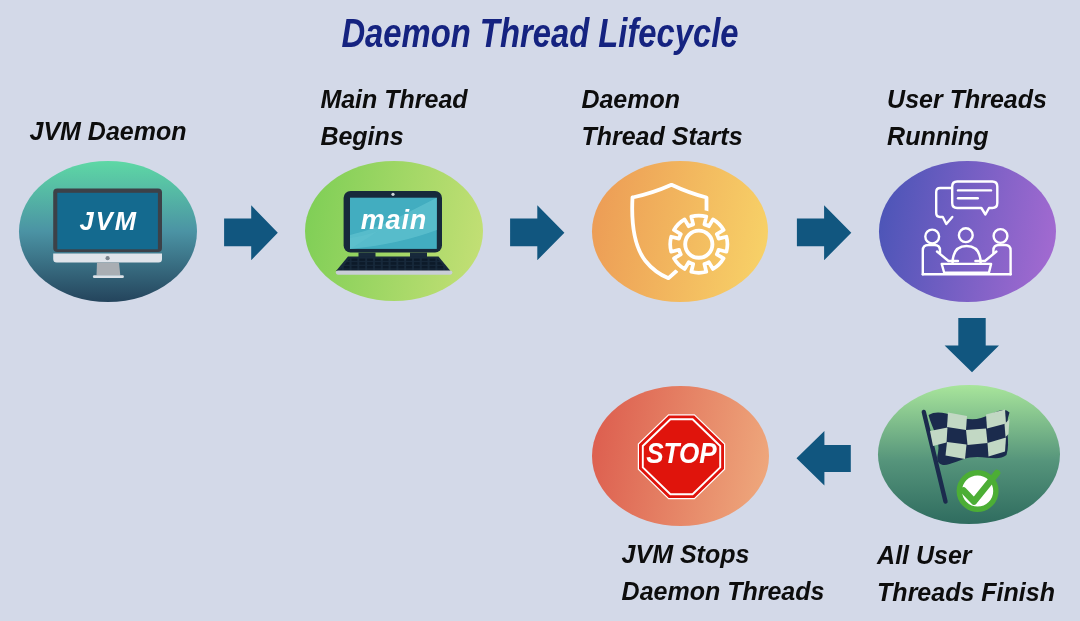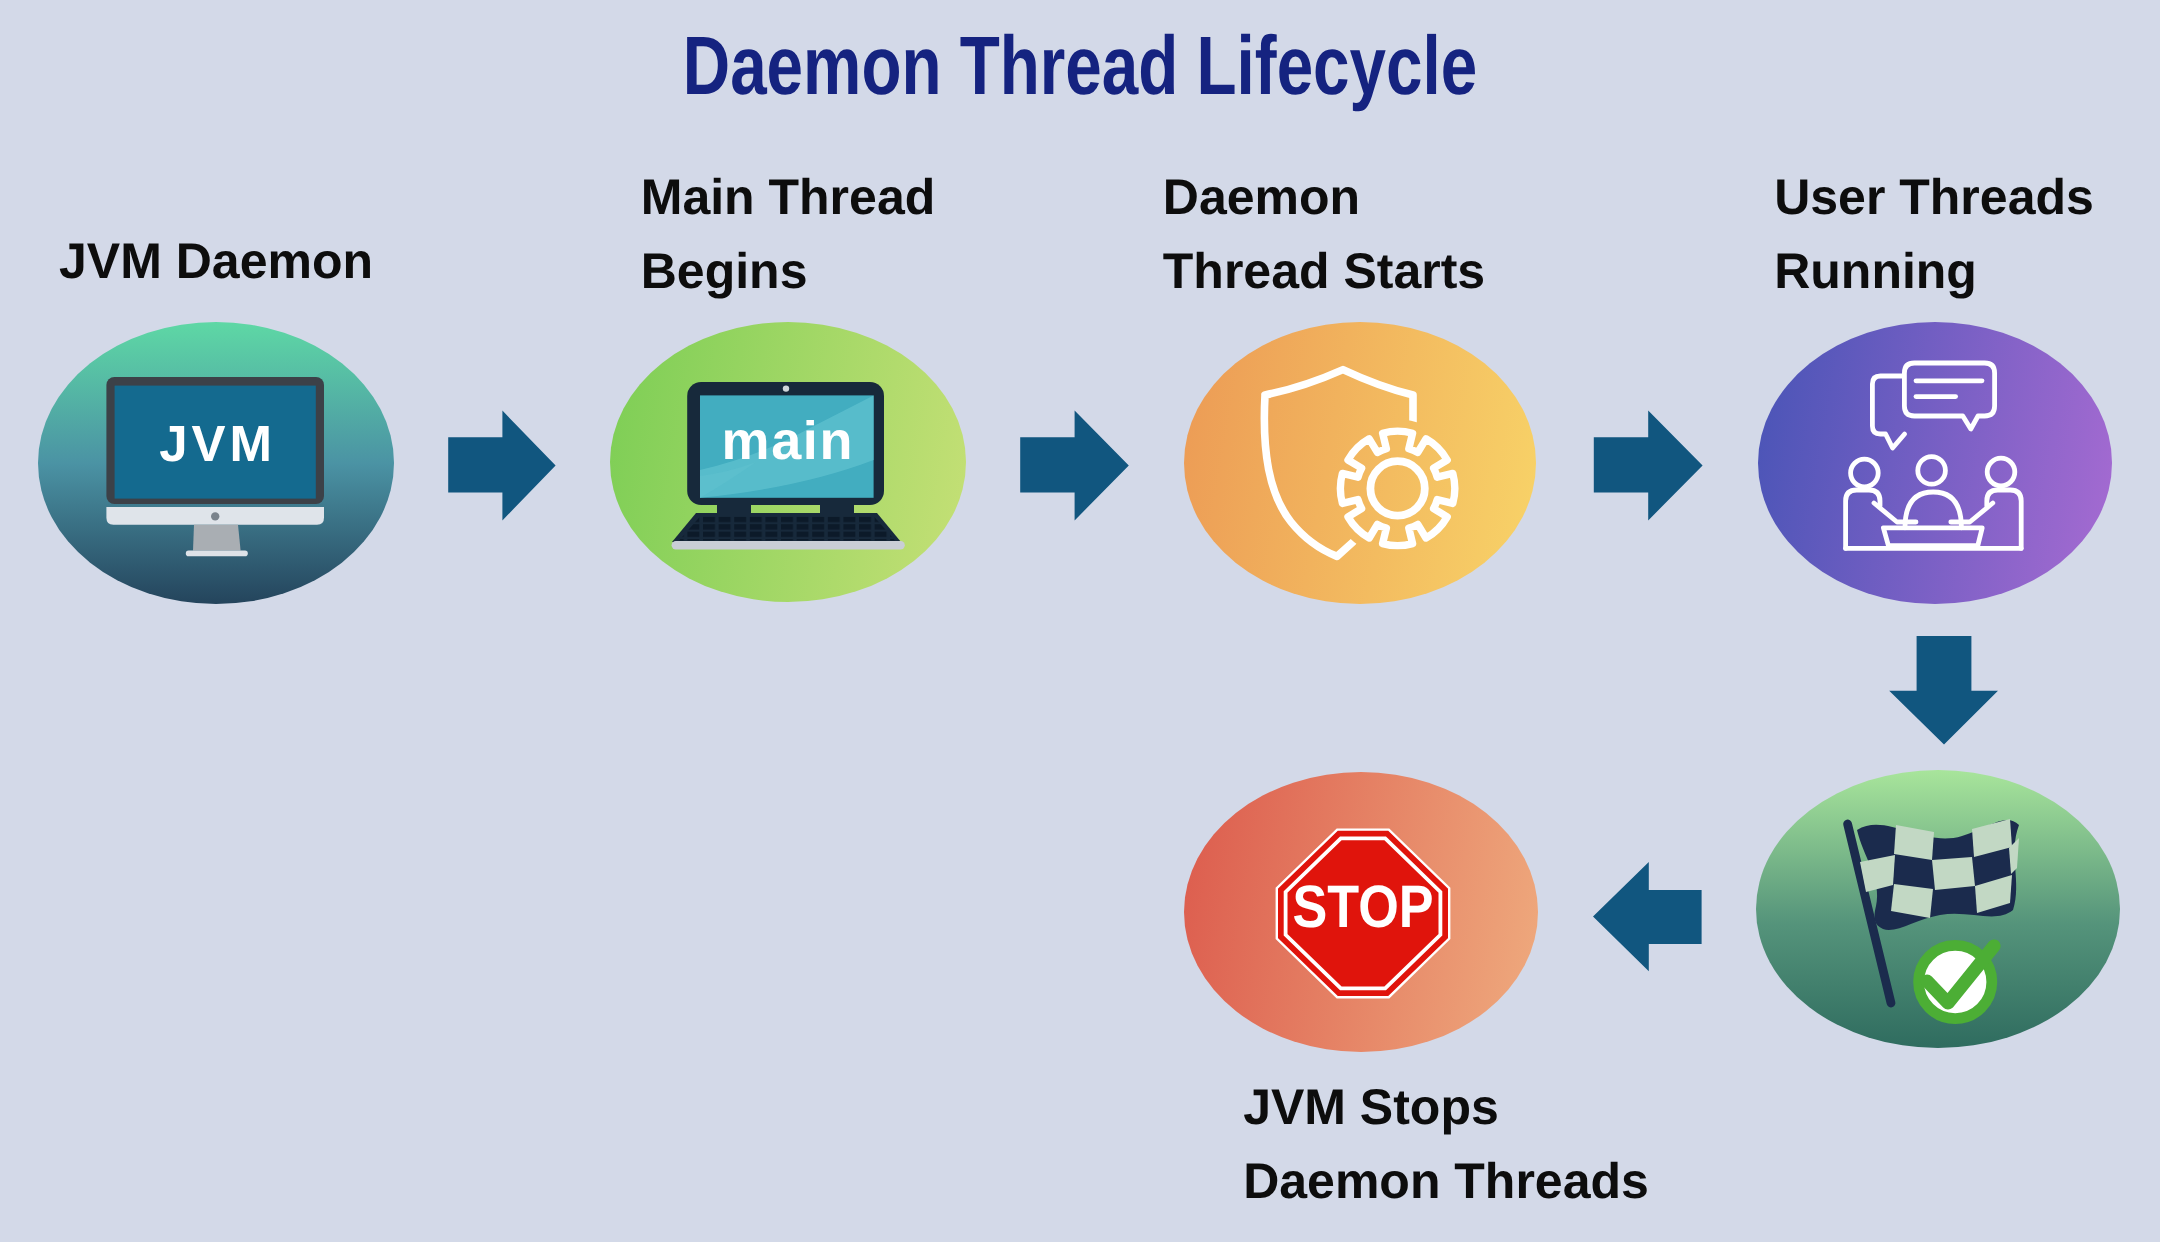--- a/index.html
+++ b/index.html
@@ -1,36 +1,37 @@
 <!DOCTYPE html>
 <html><head>
 <meta charset="utf-8">
 <style>
   html,body{margin:0;padding:0;}
   body{width:1080px;height:621px;overflow:hidden;background:#d3d9e8;
        font-family:"Liberation Sans",sans-serif;}
-  .stage{position:relative;width:1008px;height:621px;}
+  .stage{position:relative;width:1008px;height:621px;font-style:italic;}
   .label{position:absolute;color:#0d0d0d;font-weight:bold;font-size:25px;
          line-height:36.5px;white-space:nowrap;
          transform:translateX(-50%);}
   .title{position:absolute;left:540px;top:9px;transform:translateX(-50%) scaleX(0.79);
          color:#152380;font-weight:bold;font-size:41.5px;white-space:nowrap;}
   .ell{position:absolute;border-radius:50%;}
 </style>
 </head>
 <body>
 <div class="stage">
   <div class="title">Daemon Thread Lifecycle</div>
 
   <div class="label" style="left:108px;top:113px;">JVM Daemon</div>
   <div class="label" style="left:394px;top:81px;">Main Thread<br>Begins</div>
   <div class="label" style="left:662px;top:81px;">Daemon<br>Thread Starts</div>
   <div class="label" style="left:967px;top:81px;">User Threads<br>Running</div>
 
   <div class="label" style="left:723px;top:536px;">JVM Stops<br>Daemon Threads</div>
+  <div class="label" style="left:966px;top:537px;">All User<br>Threads Finish</div>
 
   <div class="ell" style="left:19px;top:161px;width:178px;height:141px;
     background:linear-gradient(180deg,#5ed8a5 0%,#4b93a4 50%,#24445c 100%);"></div>
   <div class="ell" style="left:305px;top:161px;width:178px;height:140px;
     background:linear-gradient(100deg,#7cce55 0%,#c6e076 100%);"></div>
   <div class="ell" style="left:592px;top:161px;width:176px;height:141px;
     background:linear-gradient(100deg,#ec9a55 0%,#f8d468 100%);"></div>
   <div class="ell" style="left:879px;top:161px;width:177px;height:141px;
     background:linear-gradient(100deg,#4854b6 0%,#a76bd2 100%);"></div>
   <div class="ell" style="left:878px;top:385px;width:182px;height:139px;

